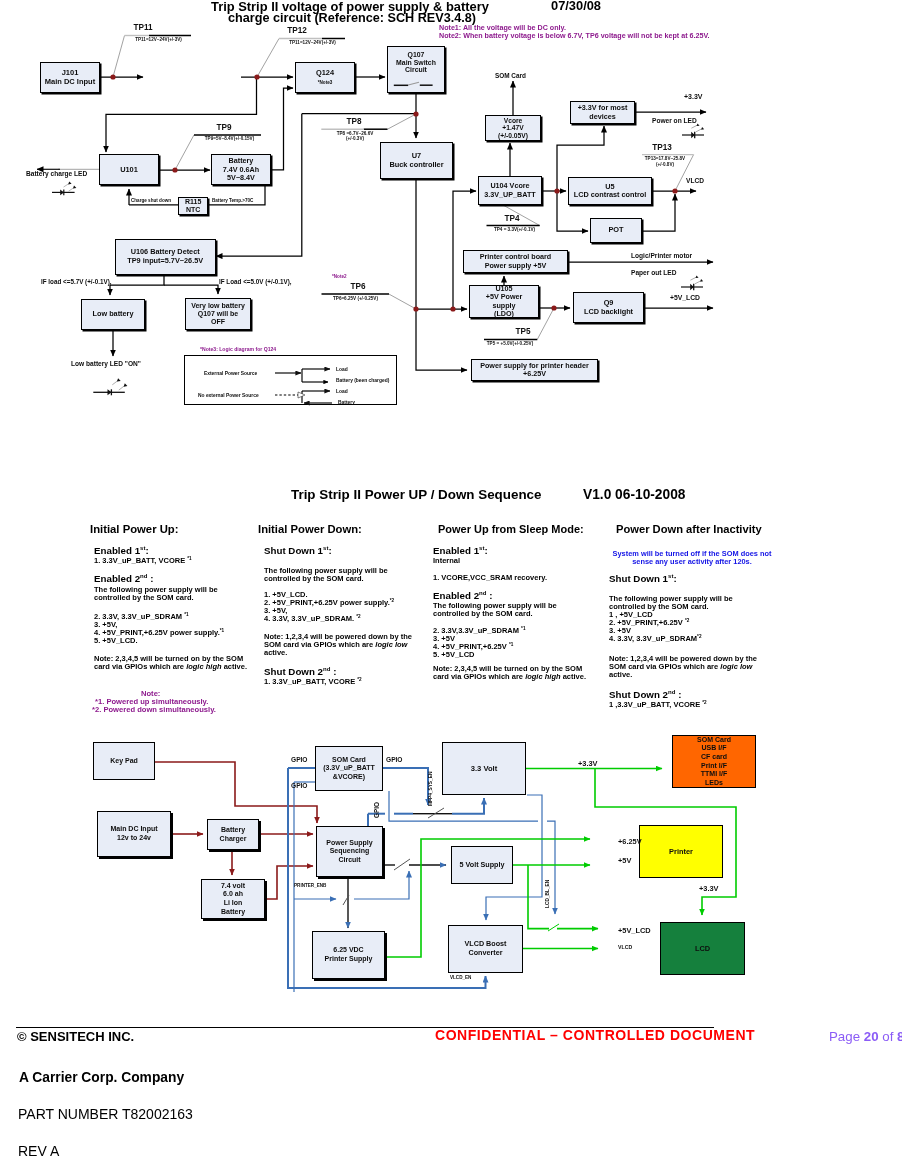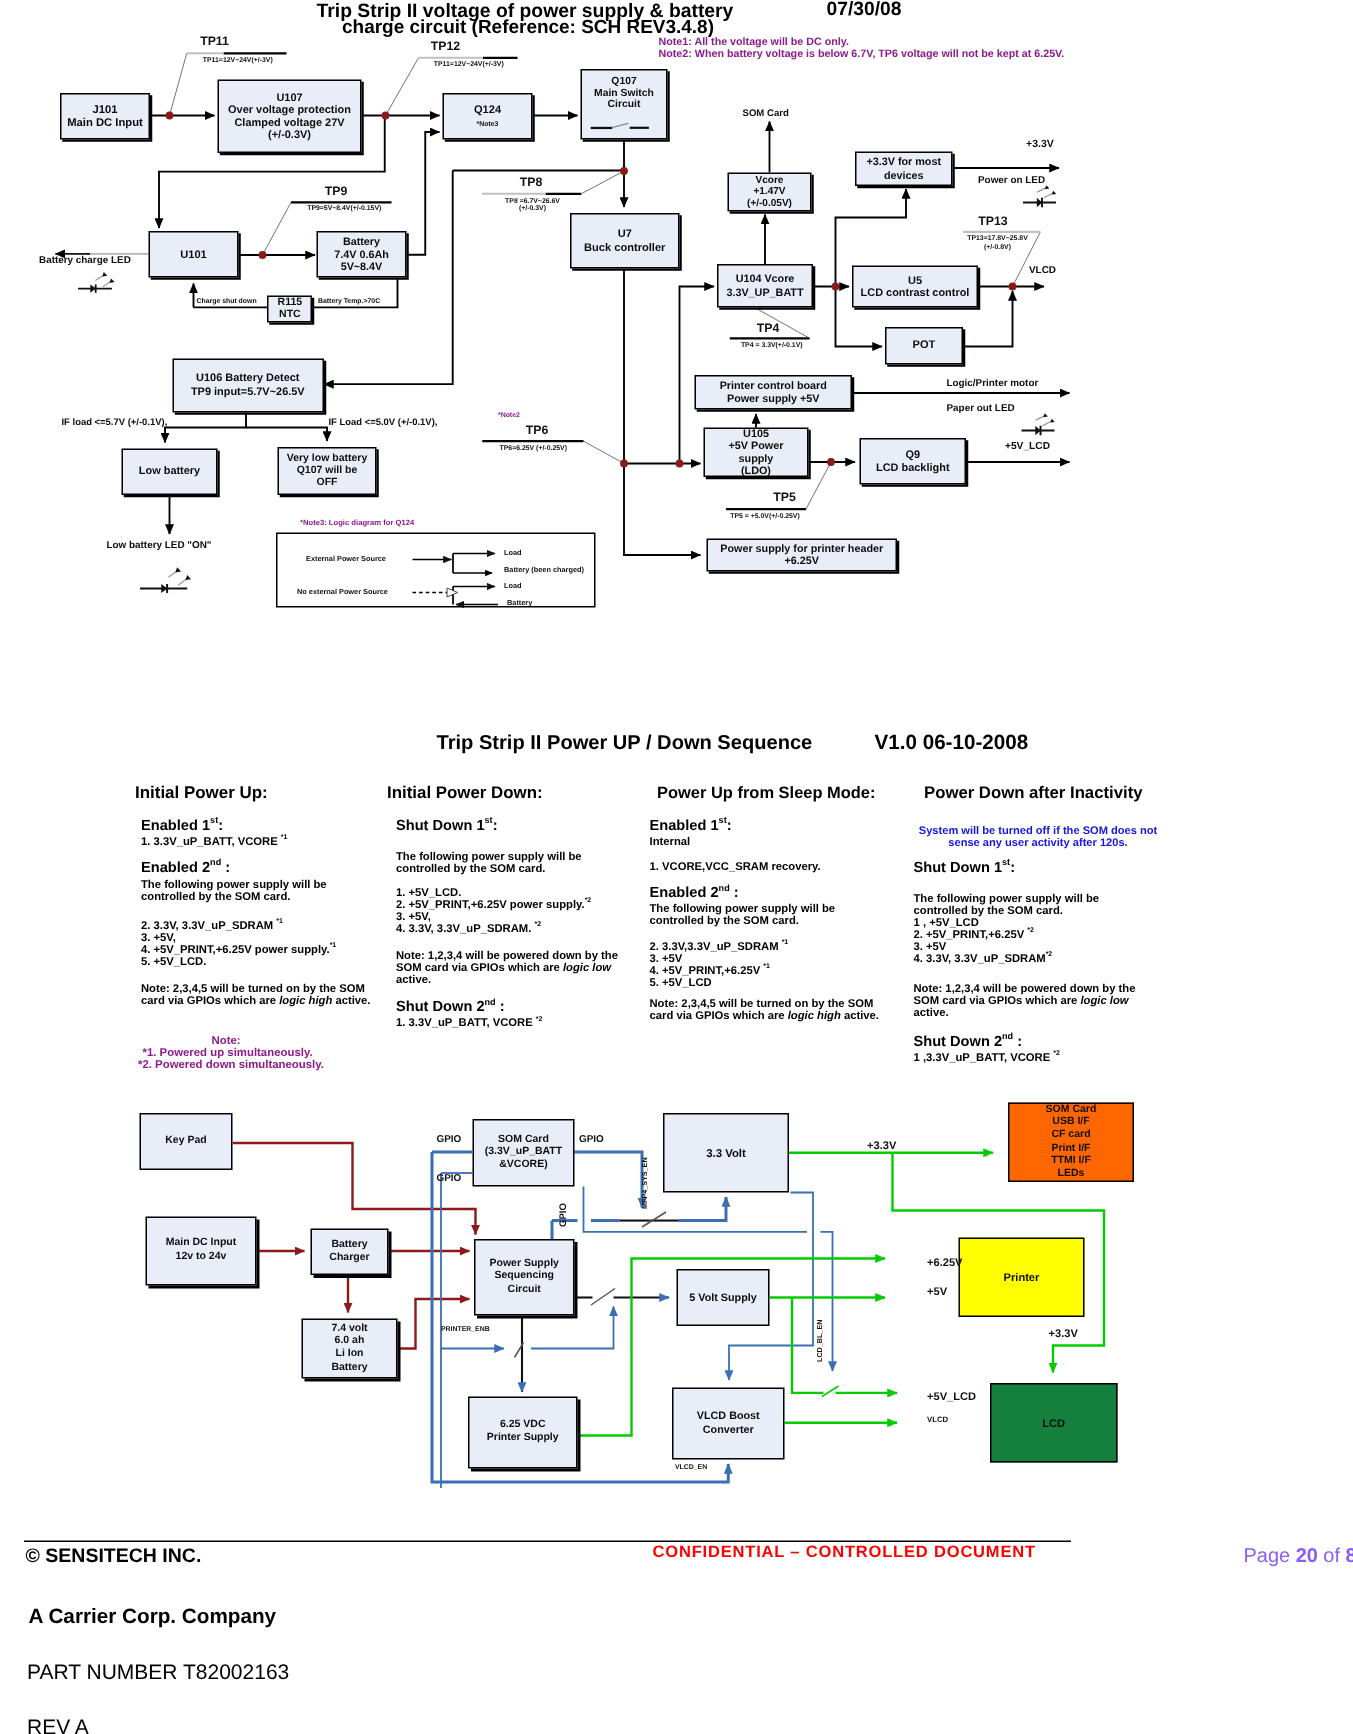--- a/index.html
+++ b/index.html
@@ -29,21 +29,21 @@
 .seqnote{position:absolute;font-size:7.6px;line-height:8.1px;font-weight:bold;color:#8d1a8d;white-space:nowrap;}
 .bx2{position:absolute;background:#e8edf7;border:1.3px solid #000;box-sizing:border-box;display:flex;align-items:center;justify-content:center;text-align:center;font-weight:bold;color:#0d0d0d;line-height:1.22;}
 .bx2.sh{box-shadow:2px 2px 0 #000;}
 .bx2.orange{background:#ff6600;border-width:1.6px;}
 .bx2.yellow{background:#ffff00;border-width:1.6px;}
 .bx2.cyan{background:#15803d;border-width:1.6px;}
 .blbl{position:absolute;font-size:6.6px;font-weight:bold;color:#111;white-space:nowrap;line-height:1;}
 .blbl.vup{writing-mode:vertical-rl;transform:rotate(180deg);transform-origin:left top;}
 .frule{position:absolute;left:0px;top:1027px;width:698px;height:1.4px;background:#000;}
 .fcopy{position:absolute;left:1px;top:1031px;font-size:13px;line-height:12px;font-weight:bold;color:#000;white-space:nowrap;}
-.fconf{position:absolute;left:378px;top:1029px;font-size:11px;line-height:12px;letter-spacing:0.55px;font-weight:bold;color:#ff0000;white-space:nowrap;padding-left:41px;}
+.fconf{position:absolute;left:378px;top:1029px;font-size:14px;line-height:12px;letter-spacing:0.55px;font-weight:bold;color:#ff0000;white-space:nowrap;padding-left:41px;}
 .fpage{position:absolute;left:813px;top:1031px;font-size:13.3px;line-height:12px;color:#8b5cf6;white-space:nowrap;}
 .fcomp{position:absolute;left:3px;top:1072px;font-size:13.8px;line-height:12px;font-weight:bold;color:#000;white-space:nowrap;}
 .fpart{position:absolute;left:2px;top:1108px;font-size:14px;line-height:12px;color:#000;white-space:nowrap;}
 .frev{position:absolute;left:2px;top:1145px;font-size:14px;line-height:12px;color:#000;white-space:nowrap;}
 .mag{color:#8d1a8d;}
 .blu{color:#1414e6;}
 </style>
 </head>
 <body>
 
@@ -176,23 +176,20 @@
       <path d="M9.4,-6.8 L16,-10.2" stroke="#888" stroke-width="0.7" fill="none"></path>
       <path d="M15.5,-11.5 L17.6,-9.3 L14.6,-8.9 z" fill="#111"></path>
       <path d="M14,-3.2 L20.6,-6.6" stroke="#888" stroke-width="0.7" fill="none"></path>
       <path d="M20.1,-7.9 L22.2,-5.7 L19.2,-5.3 z" fill="#111"></path>
     </g>
   </svg>
 
   <div class="bx sh" style="left:24px;top:62px;width:60px;height:31px;font-size:7.5px;">
         <span>J101<br>Main DC Input</span>
       </div>
-  <div class="bx sh" style="left:129px;top:53px;width:96px;height:49px;font-size:7.3px;">
-        <span>U107<br>Over voltage protection<br>Clamped voltage 27V<br>(+/-0.3V)</span>
-      </div>
   <div class="bx sh" style="left:279px;top:62px;width:60px;height:31px;font-size:7.4px;">
         <span>Q124<br><span style="font-size:4.6px">*Note3</span></span>
       </div>
   <div class="bx sh" style="left:371px;top:46px;width:58px;height:47px;font-size:6.9px;padding-bottom:14px;">
         <span>Q107<br>Main Switch<br>Circuit</span>
       </div>
   <div class="bx sh" style="left:83px;top:154.3px;width:60px;height:31px;font-size:7.4px;">
         <span>U101</span>
       </div>
   <div class="bx sh" style="left:194.6px;top:154.3px;width:60.8px;height:31px;font-size:7.2px;">

